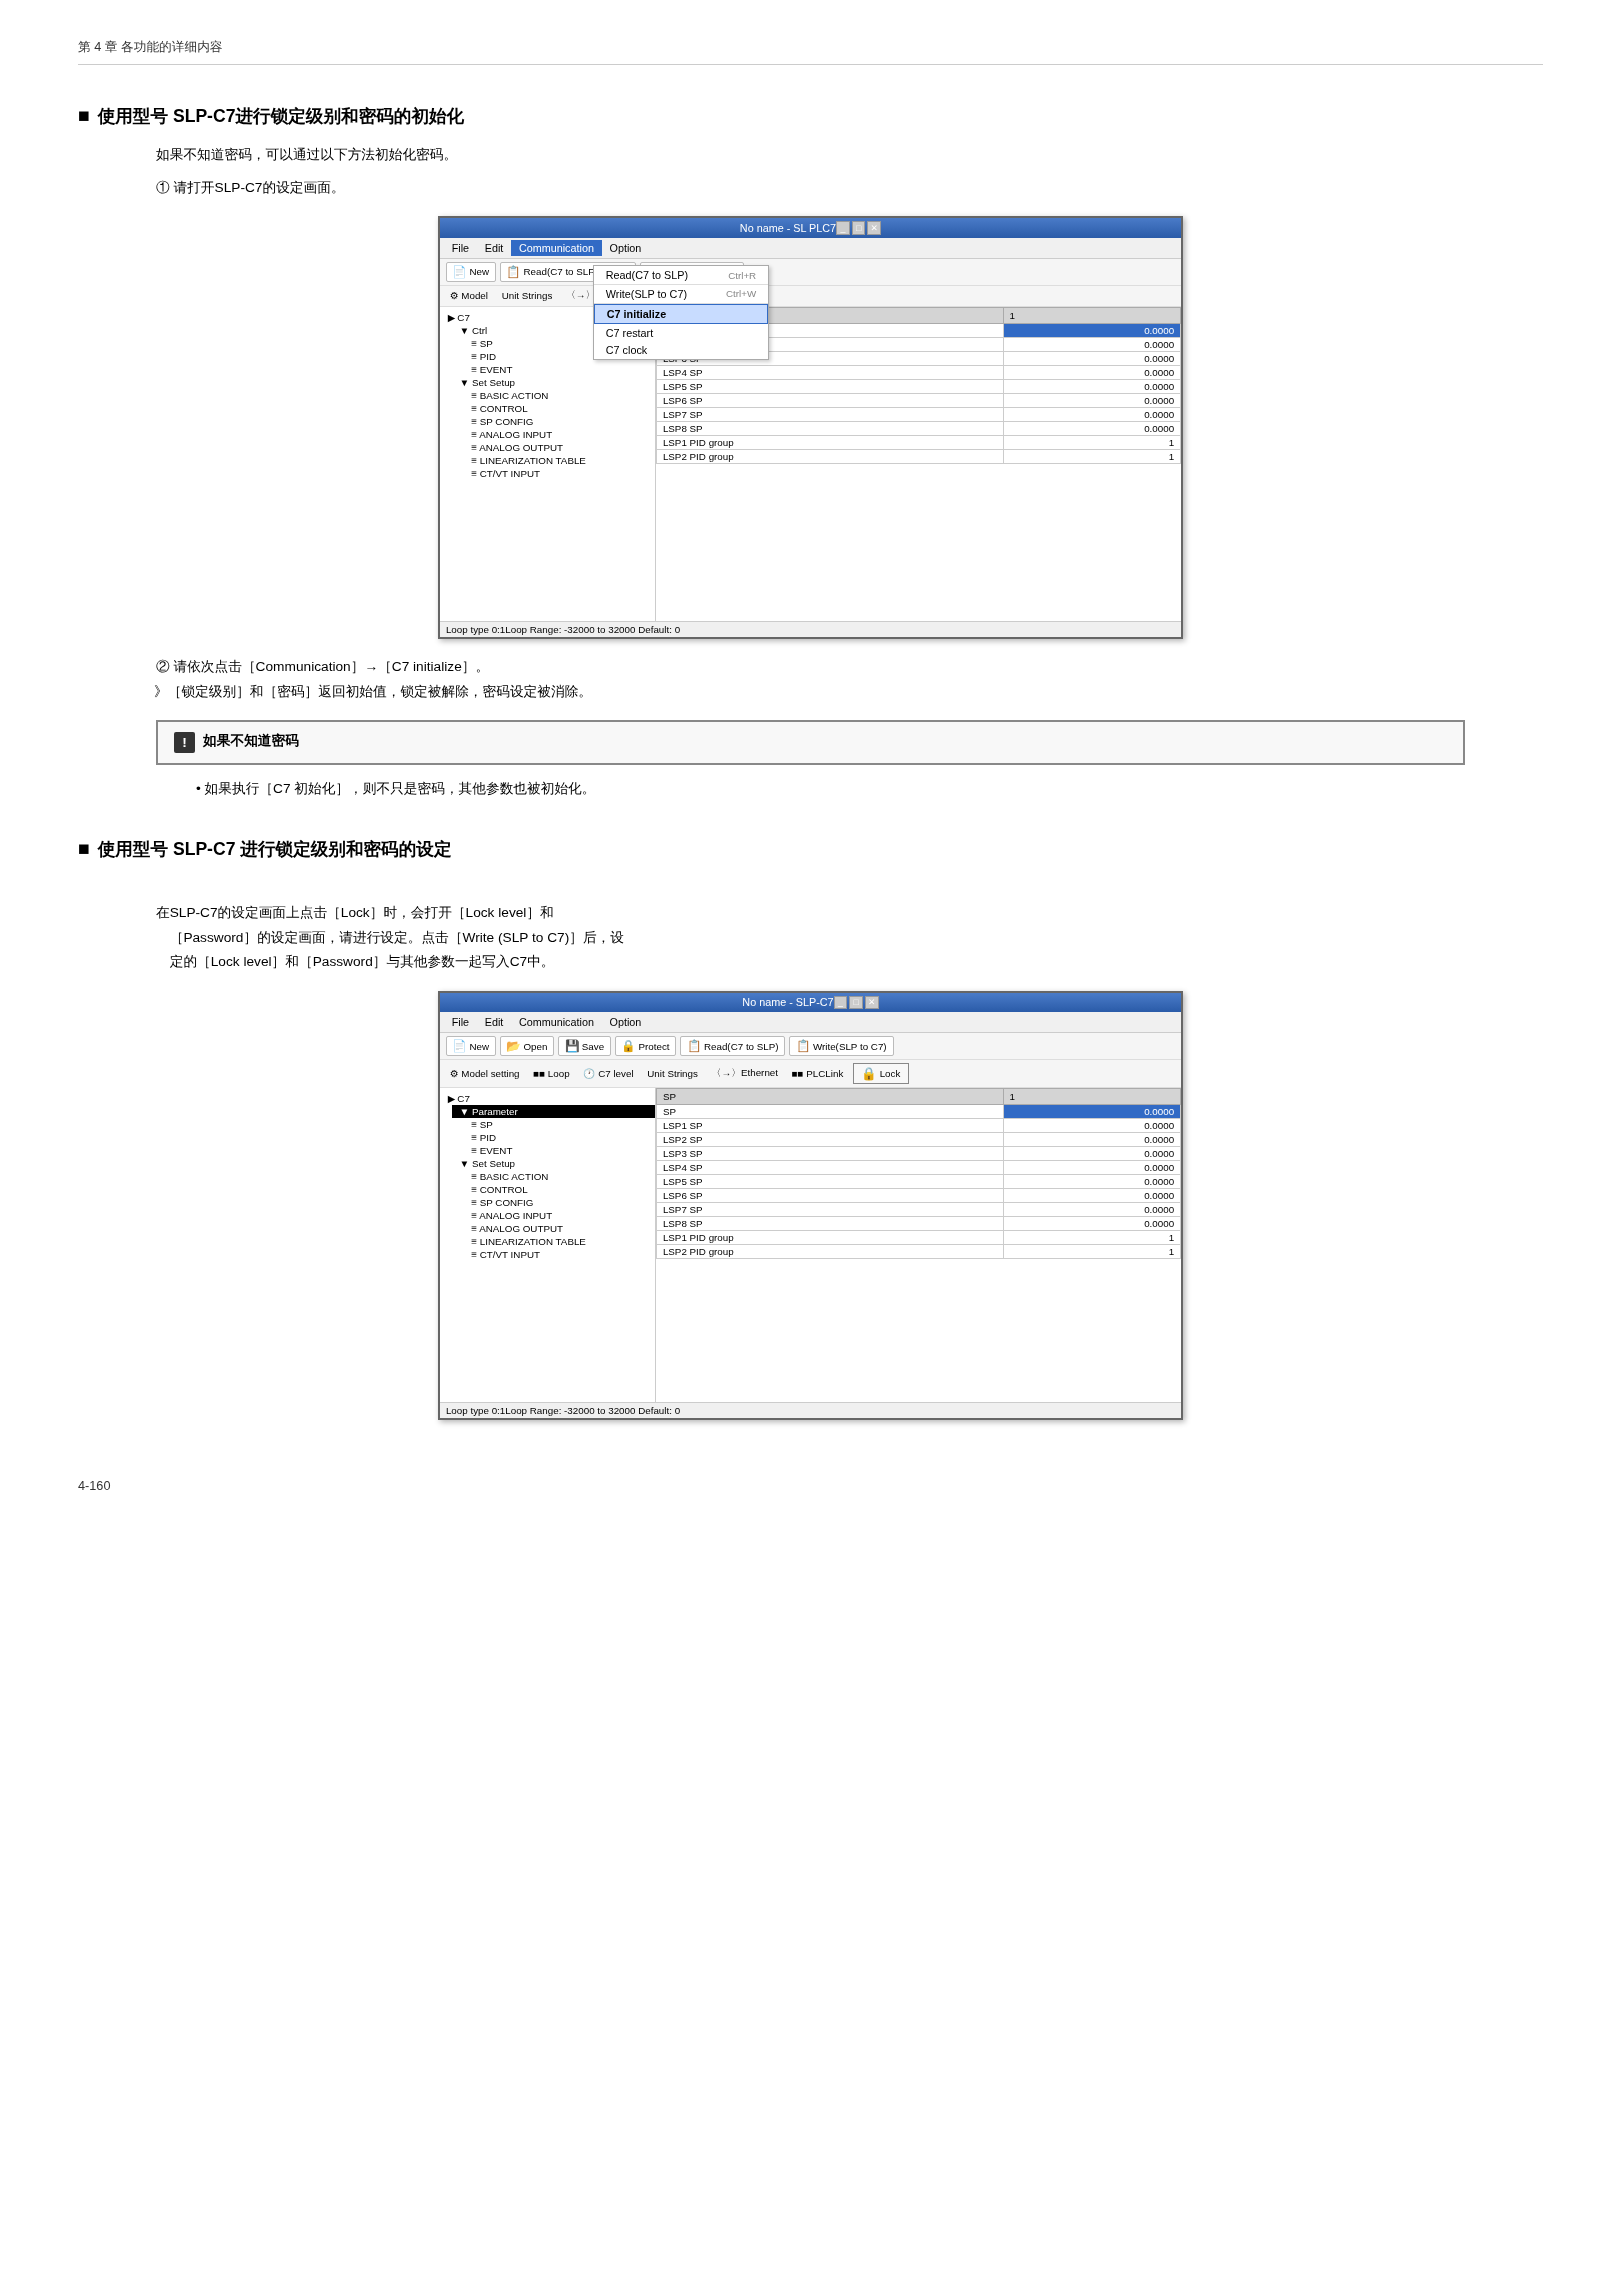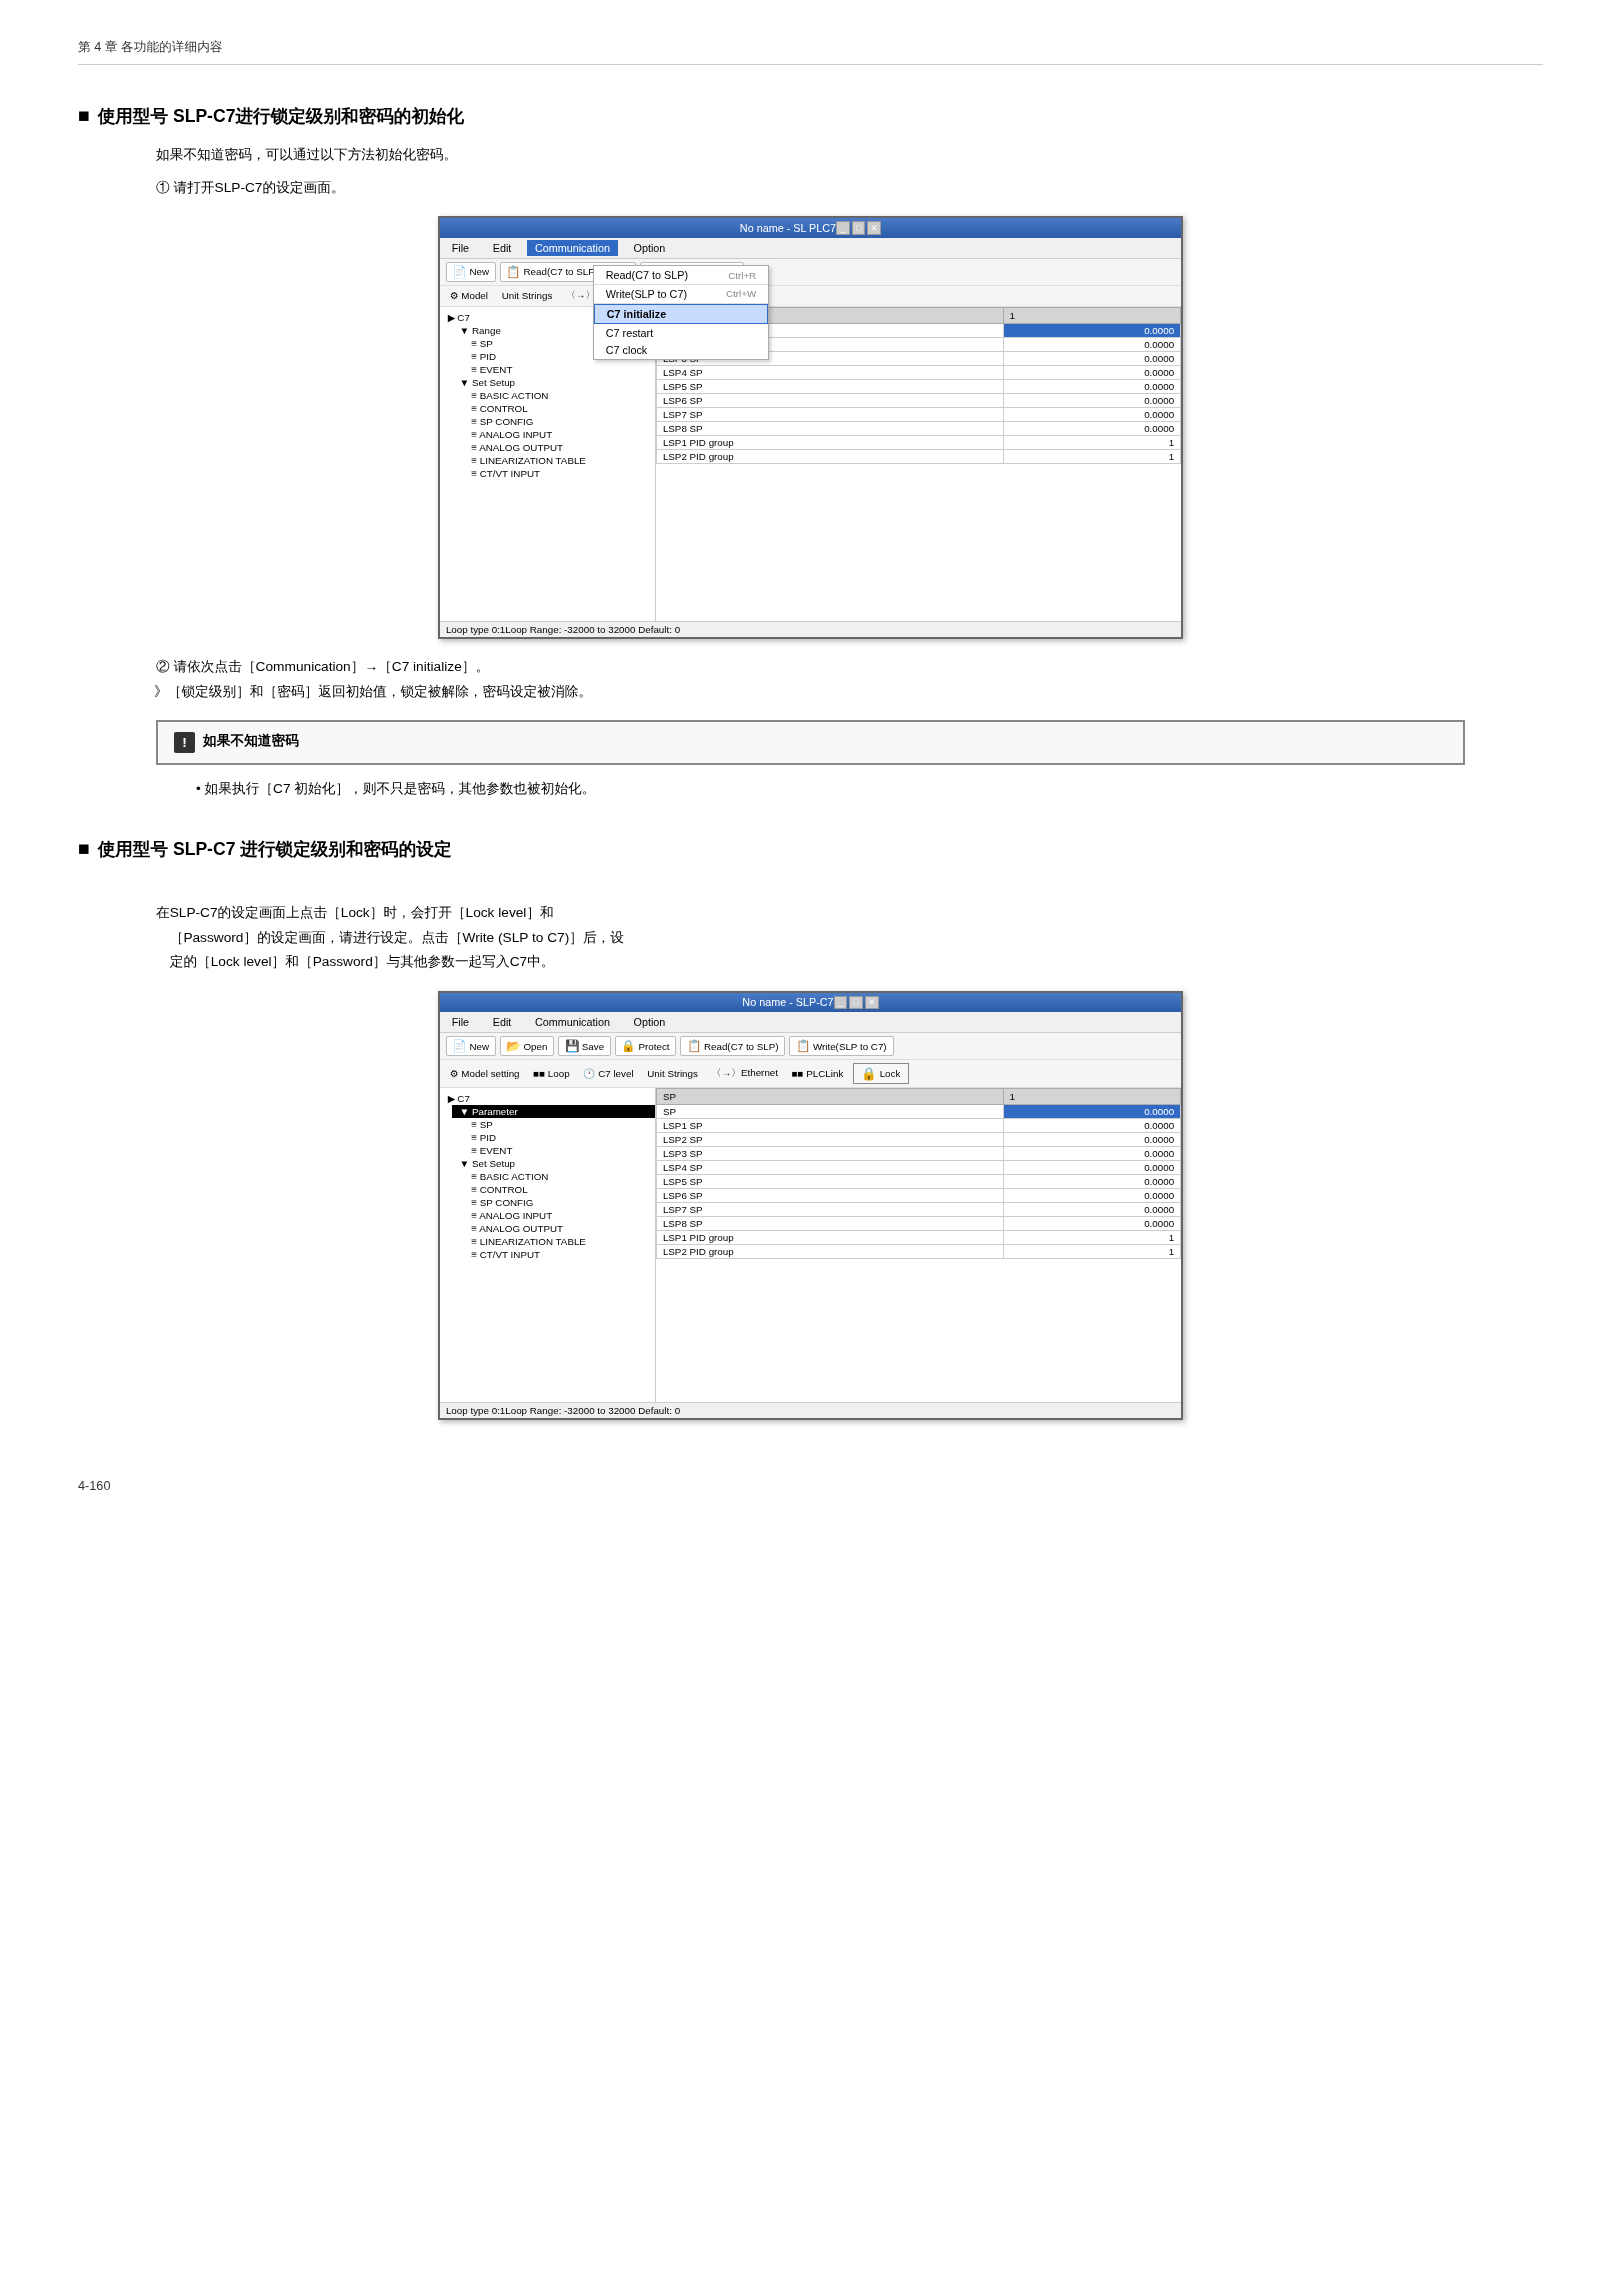--- a/index.html
+++ b/index.html
@@ -79,21 +79,21 @@
       display: flex;
       align-items: center;
       justify-content: center;
       cursor: pointer;
     }
     .sw-menubar {
       background: #f0f0f0;
       border-bottom: 1px solid #ccc;
       padding: 2px 3.9px;
       display: flex;
-      gap: 8px;
+      gap: 0;
     }
     .sw-menu-item {
       padding: 2px 7.8px;
       font-size: 10.8px;
       cursor: pointer;
     }
     .sw-menu-item.active {
       background: #316ac5;
       color: #fff;
     }
@@ -322,21 +322,21 @@
       <div class="sw-toolbar2-item">⚙ Model</div>
       <div class="sw-toolbar2-item">Unit Strings</div>
       <div class="sw-toolbar2-item">〈→〉Ethernet</div>
       <div class="sw-toolbar2-item">■■ PLCLink</div>
     </div>
 
     <div class="sw-main">
 
       <div class="sw-tree">
         <div class="sw-tree-item"><span>▶</span> C7</div>
-        <div class="sw-tree-item sw-tree-indent">▼ Range</div>
+        <div class="sw-tree-item sw-tree-indent">▼ Ctrl</div>
         <div class="sw-tree-item sw-tree-indent2">≡ SP</div>
         <div class="sw-tree-item sw-tree-indent2">≡ PID</div>
         <div class="sw-tree-item sw-tree-indent2">≡ EVENT</div>
         <div class="sw-tree-item sw-tree-indent">▼ Set Setup</div>
         <div class="sw-tree-item sw-tree-indent2">≡ BASIC ACTION</div>
         <div class="sw-tree-item sw-tree-indent2">≡ CONTROL</div>
         <div class="sw-tree-item sw-tree-indent2">≡ SP CONFIG</div>
         <div class="sw-tree-item sw-tree-indent2">≡ ANALOG INPUT</div>
         <div class="sw-tree-item sw-tree-indent2">≡ ANALOG OUTPUT</div>
         <div class="sw-tree-item sw-tree-indent2">≡ LINEARIZATION TABLE</div>

